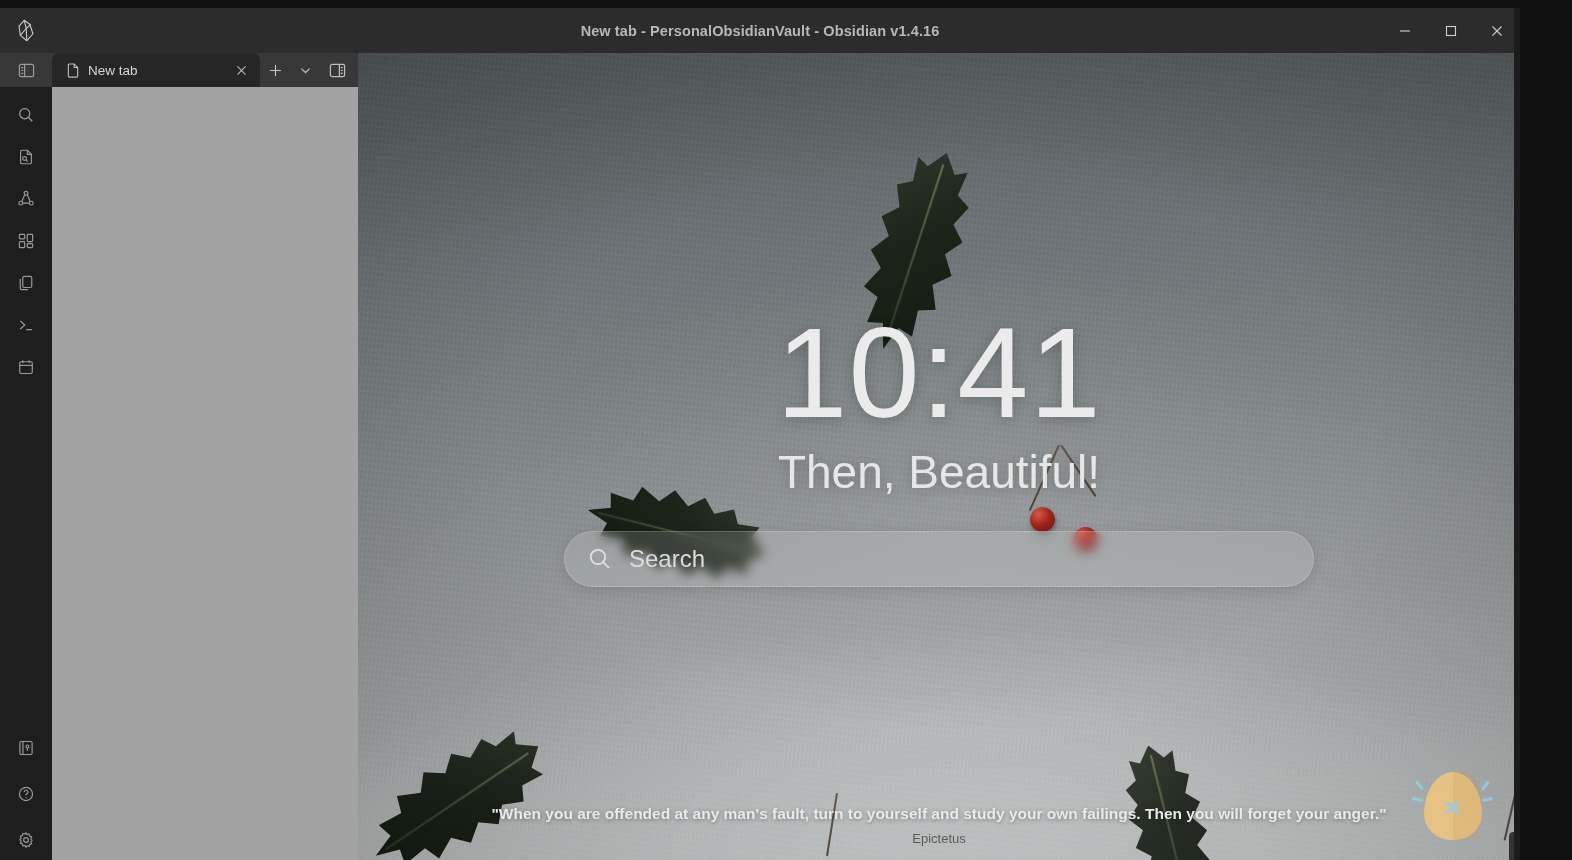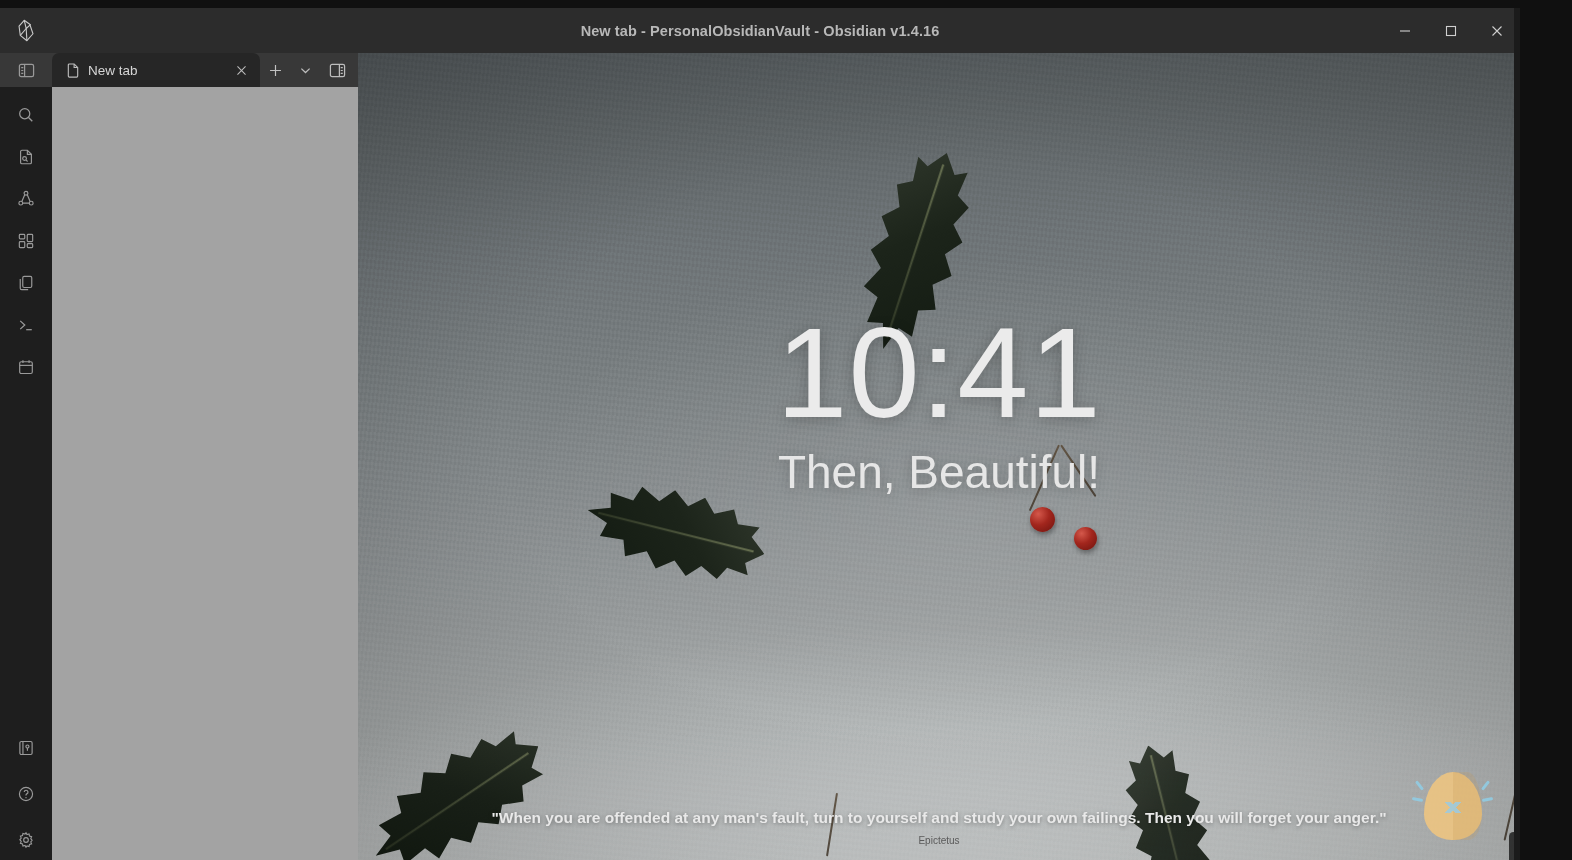--- a/index.html
+++ b/index.html
@@ -286,21 +286,21 @@
   }
   .quote-text {
     font-size: 15.5px;
     font-weight: bold;
     color: #e9e9e9;
     text-shadow: 0 1px 4px rgba(0,0,0,0.35);
     line-height: 1.35;
   }
   .quote-author {
     margin-top: 6px;
-    font-size: 10px;
+    font-size: 13px;
     color: #5a5a5a;
   }
 
   
   .watermark {
     position: absolute;
     right: 30px; bottom: 24px;
     display: flex; align-items: center; gap: 6px;
     opacity: 0.82;
     pointer-events: none;
@@ -545,20 +545,29 @@
         <div class="stem" style="left:1172px;top:690px;width:2px;height:105px;transform:rotate(-9deg);"></div>
         <div class="stem" style="left:1176px;top:690px;width:2px;height:92px;transform:rotate(-24deg);"></div>
         <div class="stem" style="left:1180px;top:690px;width:2px;height:98px;transform:rotate(-36deg);"></div>
 
         <div class="bg-vignette"></div>
 
         <div class="home-center">
           <div class="clock">10:41</div>
           <div class="greeting">Then, Beautiful!</div>
 
+          <div class="searchbar">
+            <span class="search-icon">
+              <svg width="26" height="26" viewBox="0 0 26 26" fill="none" stroke="currentColor" stroke-width="1.7">
+                <circle cx="11" cy="11" r="7.2"></circle>
+                  <path d="M16.3 16.3L22 22"></path>
+              </svg>
+            </span>
+            <input class="search-input" type="text" placeholder="Search" style="">
+          </div>
         </div>
 
         <div class="quote-wrap">
           <div class="quote-text">"When you are offended at any man's fault, turn to yourself and study your own failings. Then you will forget your anger."</div>
           <div class="quote-author">Epictetus</div>
         </div>
 
         <div class="watermark">
           <div class="wm-egg">
             <div class="wm-egg-body"></div>

